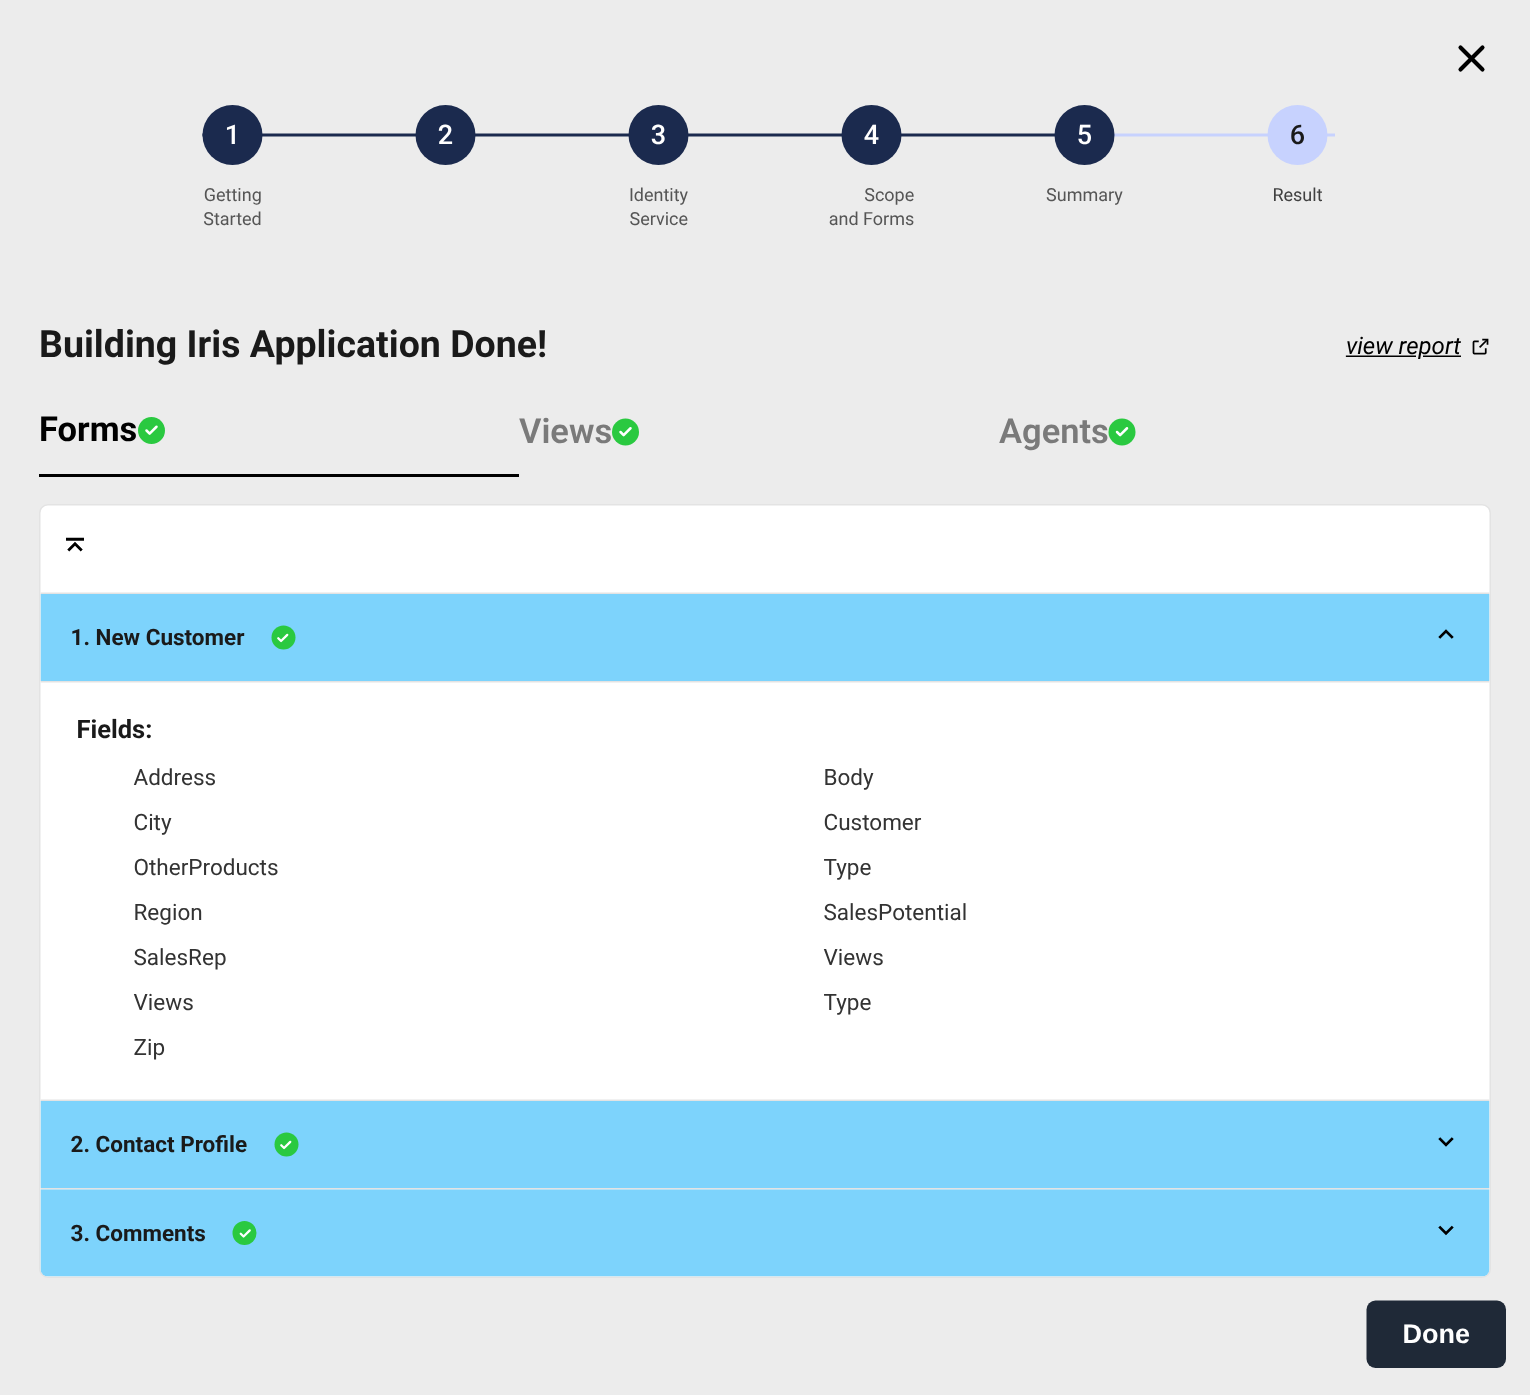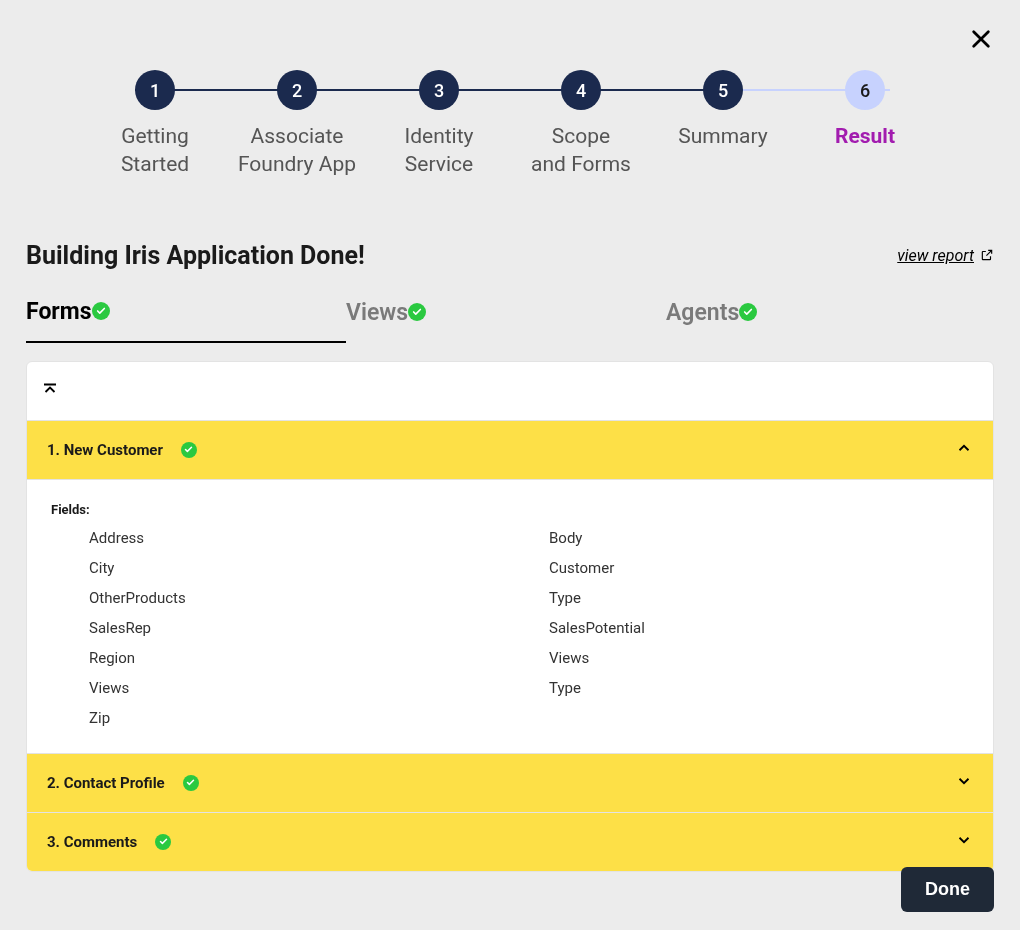--- a/index.html
+++ b/index.html
@@ -52,22 +52,22 @@
   .step-circle {
     width: 40px; height: 40px; border-radius: 50%;
     background: #1b2a4e; color: #fff;
     display: flex; align-items: center; justify-content: center;
     font-size: 18px; font-weight: 500;
     margin-bottom: 12px;
   }
   .step.active .step-circle {
     background: #c7d2fe; color: #1a1a1a;
   }
-  .step-label { font-size: 21px; color: #555; line-height: 1.35; }
-  .step.active .step-label { color: #a21caf; font-weight: 700; }
+  .step-label { font-size: 12px; color: #555; line-height: 1.35; text-align: right; }
+  .step.active .step-label { color: #404040; font-weight: 400; }
 
   
   .content {
     padding: 0 26px 0 26px;
     height: 695px;
     overflow-y: auto;
     position: relative;
   }
   .content::-webkit-scrollbar { width: 10px; }
   .content::-webkit-scrollbar-thumb { background:#bbb; border-radius:5px;}
@@ -106,40 +106,40 @@
   }
   .switch-knob {
     width:20px; height:20px; border-radius:50%; background:#fff;
     position:absolute; top:3px; left:3px;
   }
   .toggle-label { font-size:19px; color:#333; }
   .collapse-icon svg { width:18px; height:18px; }
 
   .acc-item { border-top:1px solid #e3e3e3; }
   .acc-header {
-    background:#fde047; padding:18px 20px;
+    background:#7dd3fc; padding:18px 20px;
     display:flex; align-items:center; justify-content:space-between;
     cursor:pointer;
   }
   .acc-title { display:flex; align-items:center; gap:18px; font-size:15px; font-weight:700; }
   .sm-check { width:16px; height:16px; border-radius:50%; background:#2ac940; display:flex; align-items:center; justify-content:center;}
   .sm-check svg { width:9px; height:9px; stroke:#fff;}
   .chev svg { width:18px; height:18px; }
 
   .acc-body { padding: 22px 24px 26px 24px; border-top:1px solid #e3e3e3; }
-  .fields-label { font-size:13px; font-weight:700; margin-bottom:12px; }
+  .fields-label { font-size:17px; font-weight:700; margin-bottom:12px; }
   .fields-grid {
     display:grid; grid-template-columns: 1fr 1fr;
     column-gap: 40px; row-gap: 12px;
     font-size:15px; color:#333;margin-left:38px;
   }
   .col { display:flex; flex-direction:column; gap:12px; }
 
   
-  .footer { position:absolute; bottom:18px; right:26px;margin-top:36px; }
+  .footer { position:absolute; bottom:18px; right:16px;margin-top:36px; }
   .done-btn {
     background:#1f2937; color:#fff; border:none; border-radius:6px;
     padding: 12px 24px; font-size:18px; font-weight:600; cursor:pointer;
   }
 </style>
 </head>
 <body>
 
 <div class="close-x">
   <svg viewBox="0 0 24 24" fill="none" stroke="#000" stroke-width="3" stroke-linecap="round">
@@ -151,21 +151,20 @@
 <div class="stepper-wrap">
   <div class="step-line"></div>
   <div class="step-line-light"></div>
   <div class="stepper" id="stepper">
       <div class="step">
         <div class="step-circle">1</div>
         <div class="step-label">Getting<br>Started</div>
       </div>
       <div class="step">
         <div class="step-circle">2</div>
-        <div class="step-label">Associate<br>Foundry App</div>
       </div>
       <div class="step">
         <div class="step-circle">3</div>
         <div class="step-label">Identity<br>Service</div>
       </div>
       <div class="step">
         <div class="step-circle">4</div>
         <div class="step-label">Scope<br>and Forms</div>
       </div>
       <div class="step">
@@ -244,22 +243,22 @@
                 <polyline points="6 15 12 9 18 15"></polyline>
               </svg></div>
           </div>
           <div class="acc-body">
             <div class="fields-label">Fields:</div>
             <div class="fields-grid">
               <div class="col">
                 <span>Address</span>
                 <span>City</span>
                 <span>OtherProducts</span>
+                <span>Region</span>
                 <span>SalesRep</span>
-                <span>Region</span>
                 <span>Views</span>
                 <span>Zip</span>
               </div>
               <div class="col">
                 <span>Body</span>
                 <span>Customer</span>
                 <span>Type</span>
                 <span>SalesPotential</span>
                 <span>Views</span>
                 <span>Type</span>

